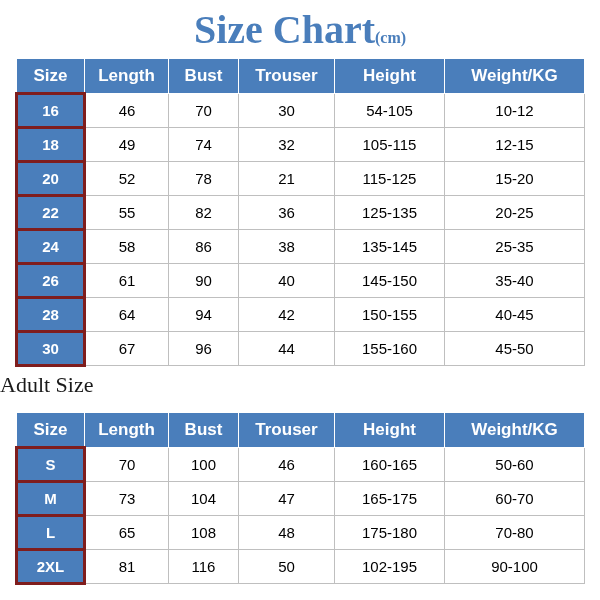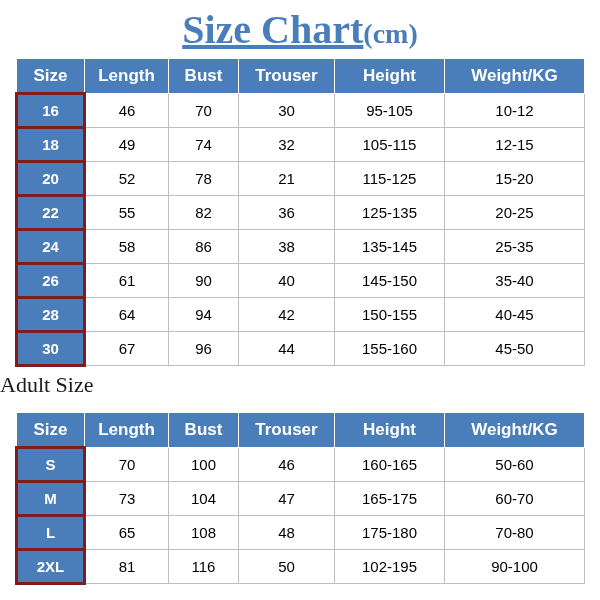--- a/index.html
+++ b/index.html
@@ -24,24 +24,23 @@
     padding-top: 10px;
     color: #4a7ebb;
     font-weight: bold;
     letter-spacing: 0px;
     line-height: 1;
   }
   .title .main {
     font-size: 40px;
     font-family: "Liberation Serif", serif;
     font-weight: bold;
-    text-decoration: underline;
   }
   .title .unit {
-    font-size: 28px;
+    font-size: 16px;
     font-family: "Liberation Serif", serif;
     font-weight: bold;
     vertical-align: baseline;
   }
   table.size-table {
     border-collapse: collapse;
     width: 568px;
     margin: 0 auto;
     table-layout: fixed;
   }
@@ -112,21 +111,21 @@
           <th>Height</th>
           <th>Weight/KG</th>
         </tr>
       </thead>
       <tbody>
         <tr>
           <td class="sizecell">16</td>
           <td>46</td>
           <td>70</td>
           <td>30</td>
-          <td>95-105</td>
+          <td>54-105</td>
           <td>10-12</td>
         </tr>
         <tr>
           <td class="sizecell">18</td>
           <td>49</td>
           <td>74</td>
           <td>32</td>
           <td>105-115</td>
           <td>12-15</td>
         </tr>

